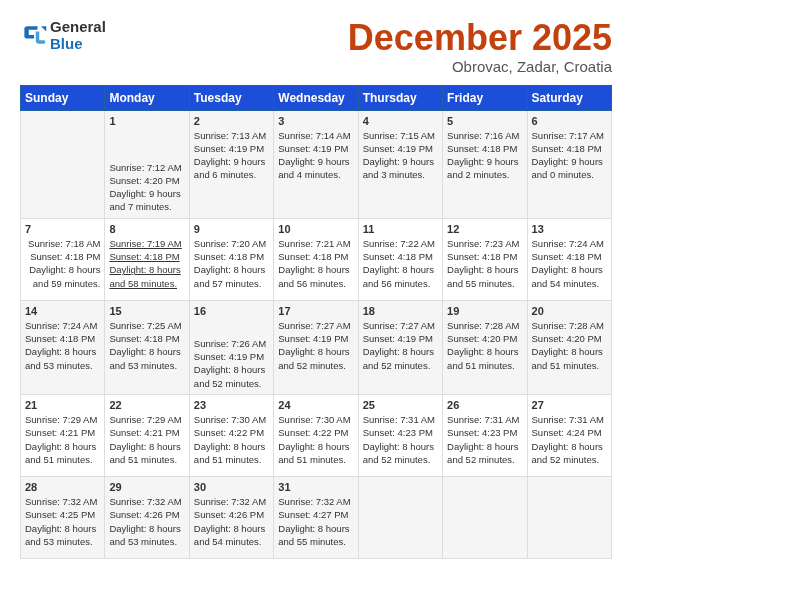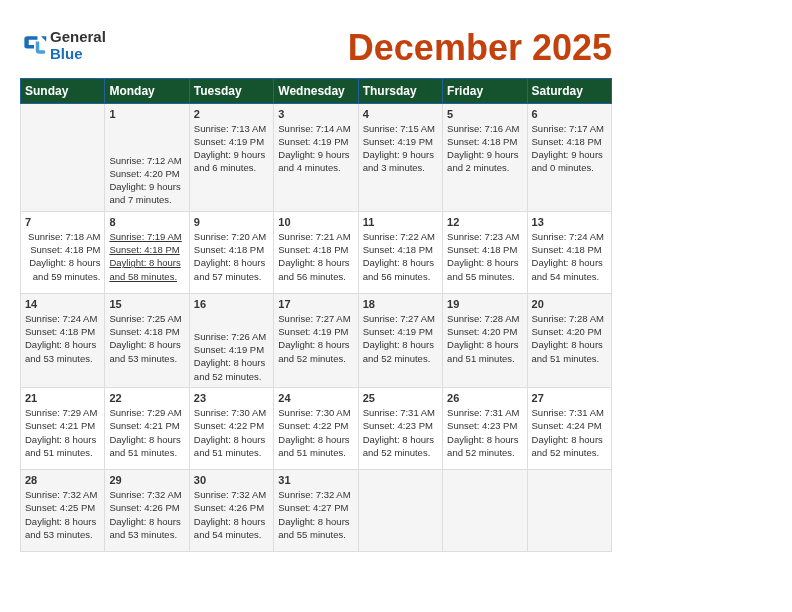--- a/index.html
+++ b/index.html
@@ -6,21 +6,21 @@
     body {
       font-family: Arial, sans-serif;
       background: #fff;
       width: 792px;
       height: 612px;
       overflow: hidden;
     }
     .page {
       width: 632px;
       height: 612px;
-      padding: 28px 20px 10px 20px;
+      padding: 18px 20px 10px 20px;
       background: #fff;
     }
     .header {
       display: flex;
       justify-content: space-between;
       align-items: flex-start;
       margin-bottom: 10px;
     }
     .logo {
       display: flex;
@@ -43,21 +43,21 @@
     .location {
       font-size: 15px;
       color: #555;
     }
     table {
       width: 100%;
       border-collapse: collapse;
       table-layout: fixed;
     }
     thead tr th {
-      background-color: #14532d;
+      background-color: #1d4ed8;
       color: #fff;
       font-size: 12px;
       font-weight: bold;
       padding: 5px 4px;
       text-align: left;
       border: 1px solid #2060a0;
     }
     tbody tr td {
       border: 1px solid #ddd;
       vertical-align: top;
@@ -97,20 +97,21 @@
       </svg>
       <div>
         <div style="font-size:15px; font-weight:bold; color:#333;">
           <span>General</span><br>
           <span style="color:#1a6eb5;">Blue</span>
         </div>
       </div>
     </div>
     <div class="title-area">
       <div class="month-title">December 2025</div>
+      <div class="location">Obrovac, Zadar, Croatia</div>
     </div>
   </div>
 
   <table>
     <thead>
       <tr>
       <th>Sunday</th>
           <th>Monday</th>
           <th>Tuesday</th>
           <th>Wednesday</th>

